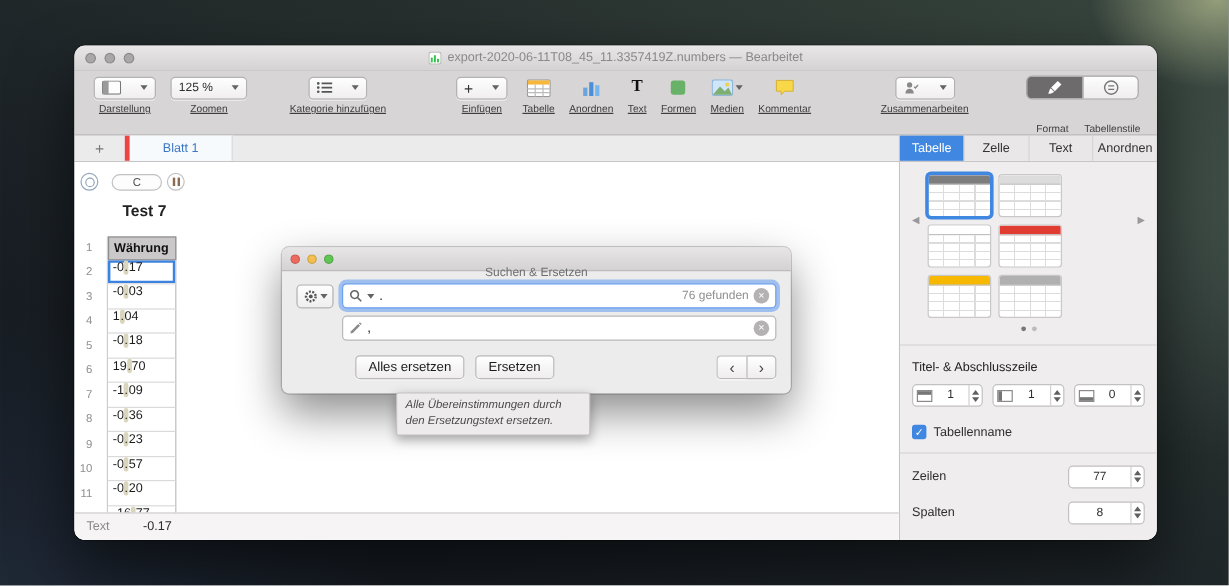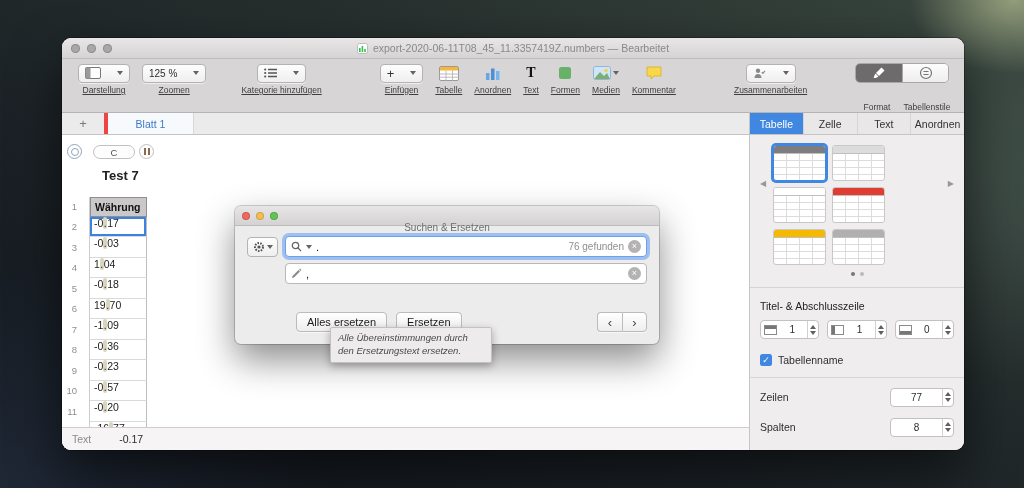--- a/index.html
+++ b/index.html
@@ -142,21 +142,21 @@
   .gear-btn { width:31px; height:20px; border:1px solid #b4b2b3; border-radius:4px;
     background:linear-gradient(#fefefe,#f0eeef); display:flex; align-items:center; justify-content:center; gap:2px; }
   .field { flex:1; height:21px; background:#fff; border:1px solid #b9b7b8; border-radius:4px;
     display:flex; align-items:center; padding:0 5px; gap:4px; font-size:11px; color:#1b1b1b; }
   .field.focus { border-color:#6ba0ef; box-shadow:0 0 0 3px rgba(97,155,243,.55); }
   .field .fill { flex:1; }
   .found { font-size:10px; color:#8e8e8e; }
   .clear-btn { width:13px; height:13px; border-radius:50%; background:#b4b2b3; color:#fff; font-size:9px; line-height:13px;
     text-align:center; flex:0 0 13px; }
   .replace-row { margin-top:6px; margin-left:38px; }
-  .btn-row { display:flex; gap:9px; margin:28px 0 0 49px; align-items:center; }
+  .btn-row { display:flex; gap:9px; margin:12px 0 0 49px; align-items:center; }
   .dbtn { height:20px; padding:0 10px; font-size:11px; color:#1b1b1b; background:linear-gradient(#fff,#efedee);
     border:1px solid #bcbaba; border-radius:4px; display:flex; align-items:center; box-shadow:0 1px 0 rgba(255,255,255,.6); }
   .navseg { display:flex; margin-left:auto; }
   .navseg .dbtn { width:25px; padding:0; justify-content:center; font-size:13px; color:#444; }
   .navseg .dbtn:first-child { border-radius:4px 0 0 4px; border-right:none; }
   .navseg .dbtn:last-child { border-radius:0 4px 4px 0; }
 
   .tooltip { position:absolute; left:330px; top:327px; width:162px; background:#edebec; border:1px solid #c3c1c2;
     box-shadow:0 3px 9px rgba(0,0,0,.3); border-radius:2px; padding:4px 7px; font-size:9.5px; color:#4a4a4a; line-height:1.35;font-style:italic; }
 </style>

